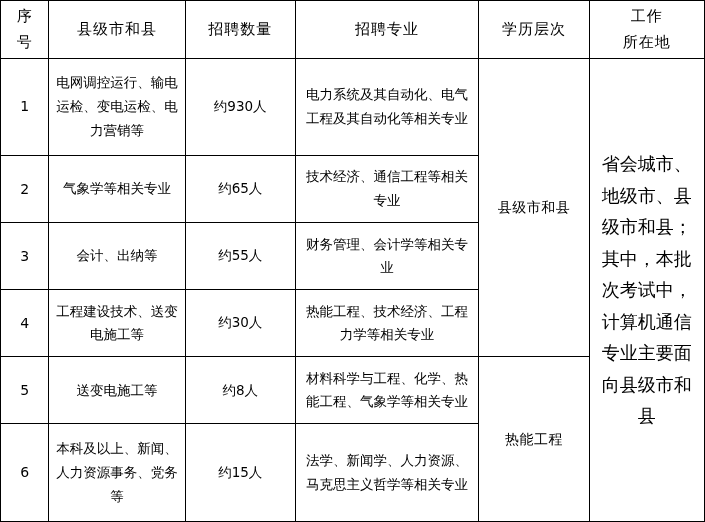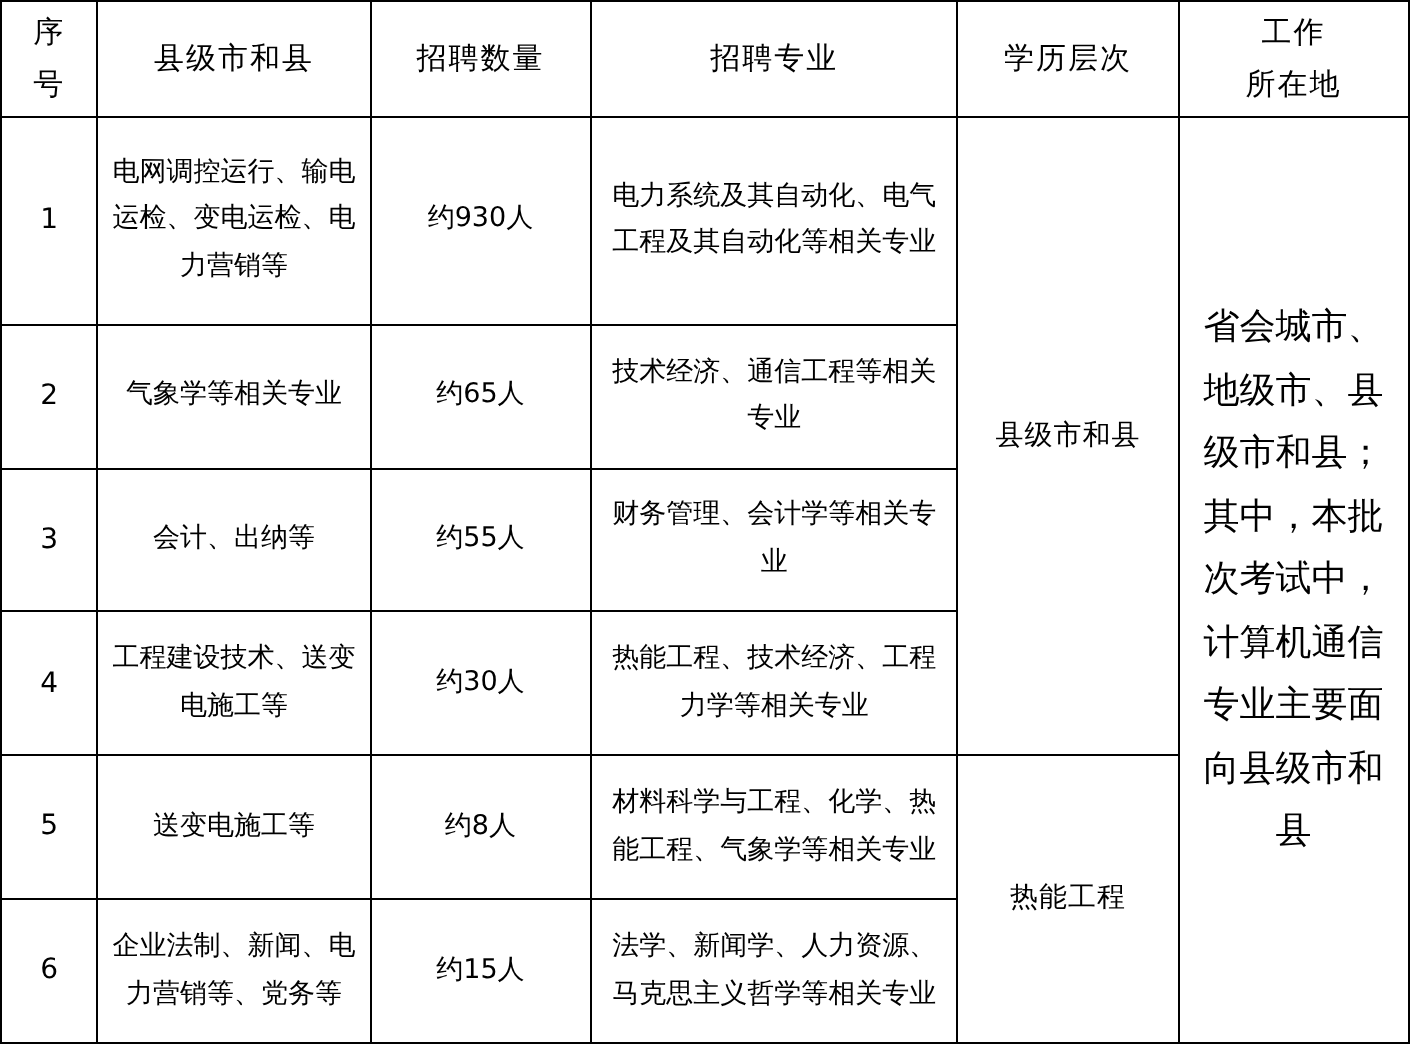--- a/index.html
+++ b/index.html
@@ -120,18 +120,18 @@
     </tr>
     <tr>
       <td class="cell-no">5</td>
       <td class="cell-post">送变电施工等</td>
       <td class="cell-count">约8人</td>
       <td class="cell-major">材料科学与工程、化学、热能工程、气象学等相关专业</td>
       <td class="cell-edu" rowspan="2">热能工程</td>
     </tr>
     <tr>
       <td class="cell-no">6</td>
-      <td class="cell-post">企业法制、新闻、电力营销等、党务等</td>
+      <td class="cell-post">本科及以上、新闻、人力资源事务、党务等</td>
       <td class="cell-count">约15人</td>
       <td class="cell-major">法学、新闻学、人力资源、马克思主义哲学等相关专业</td>
     </tr>
   </tbody>
 </table>
 
 </body></html>

